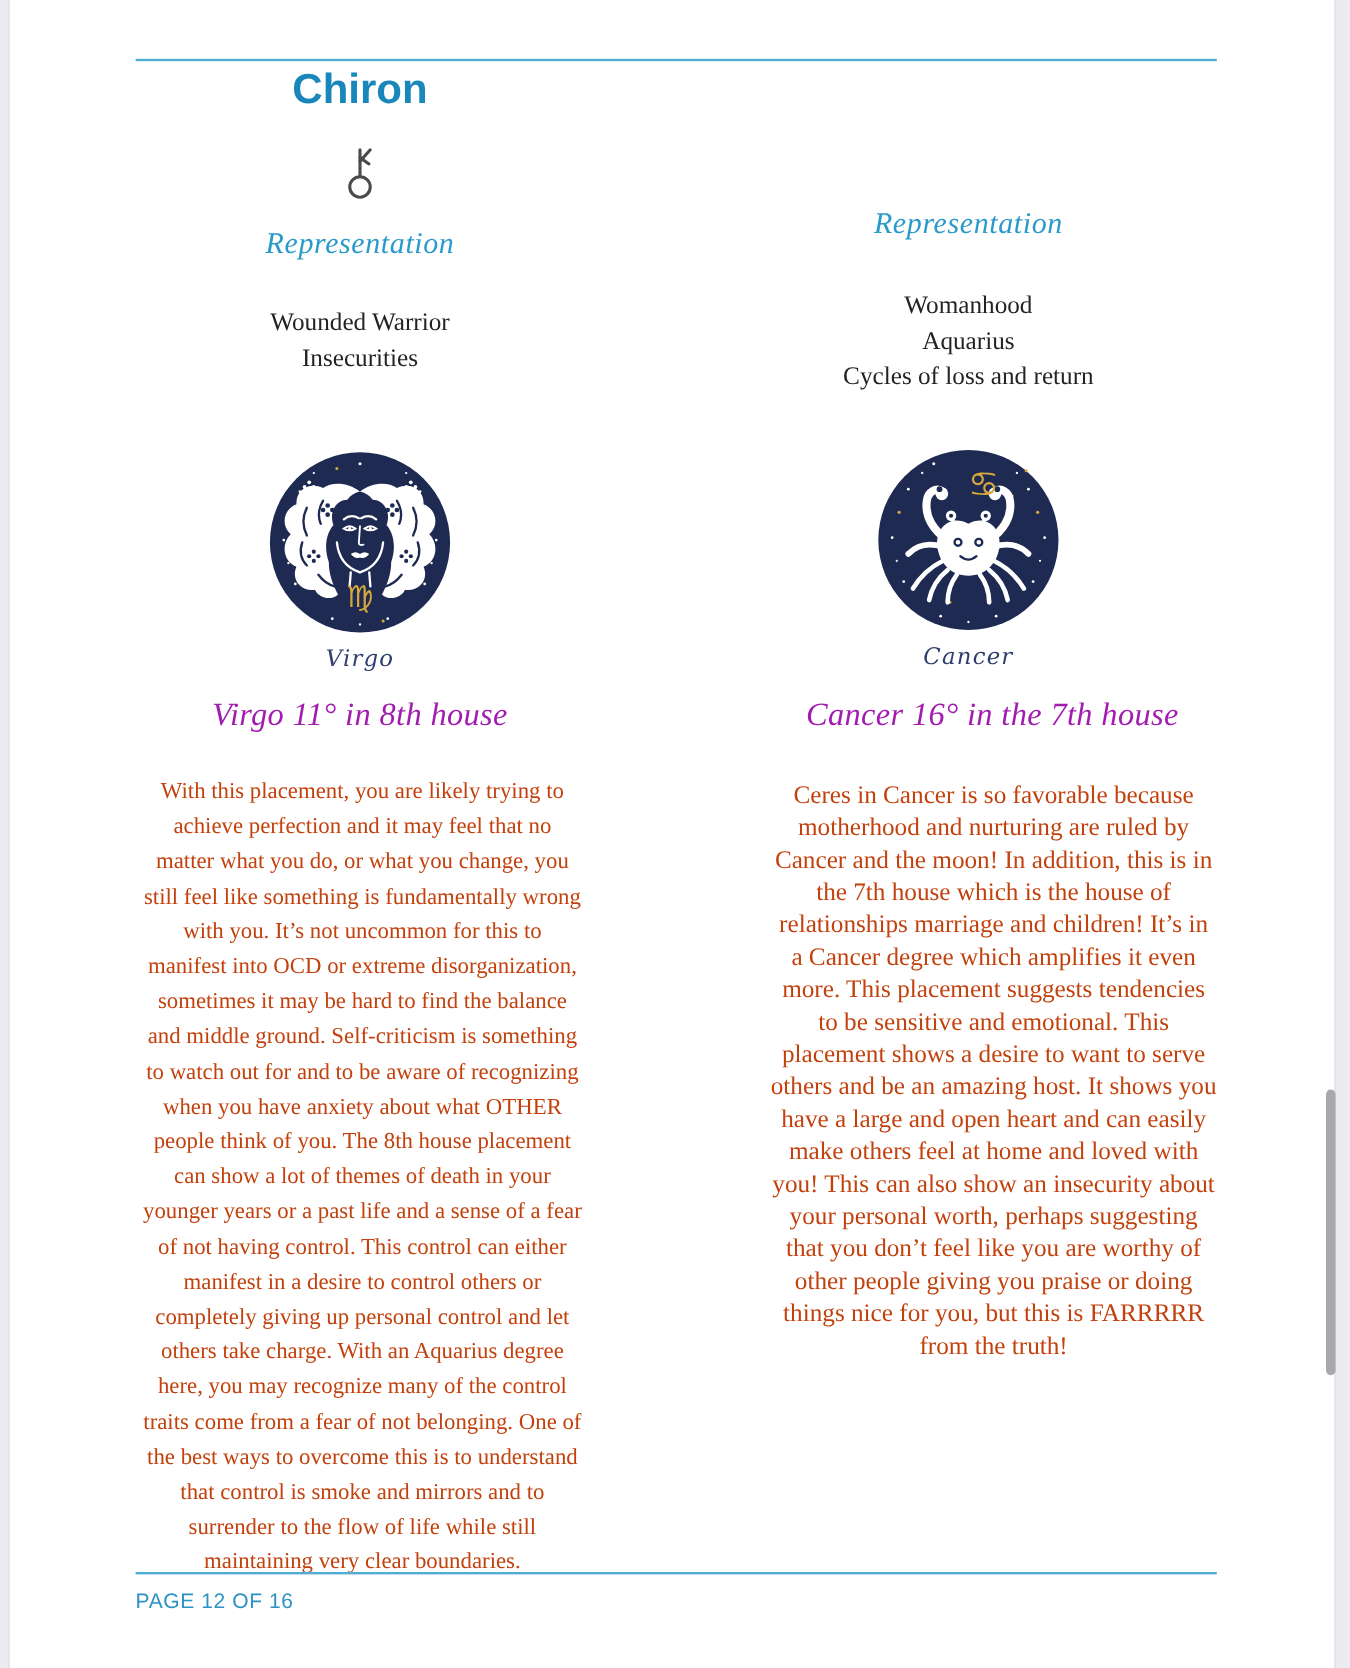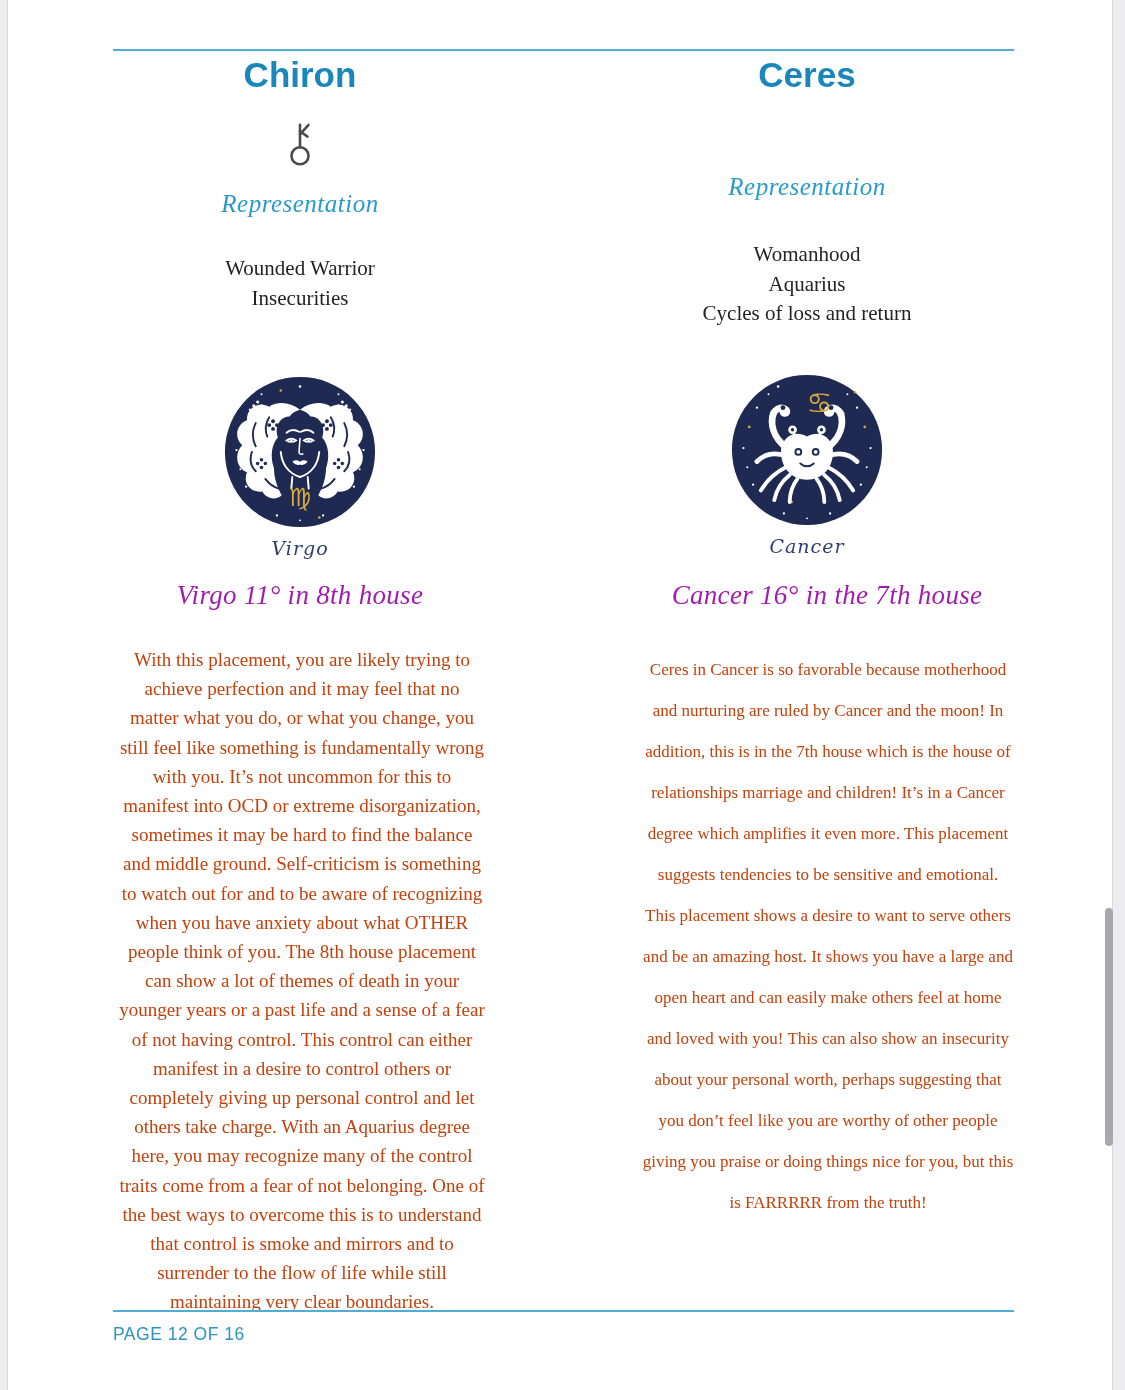--- a/index.html
+++ b/index.html
@@ -60,21 +60,21 @@
   .col-right .placement-heading { left:20px; right:-20px; }
   .body-text {
     text-align:left; color:#c2410c;
   }
   .col-left .body-text {
     top:645px; left:10px; right:auto; width:368px;
     font-size:19px; line-height:29.2px;
   }
   .col-right .body-text {
     top:649px; left:34px; right:auto; width:372px;
-    font-size:17px; line-height:41px;
+    font-size:21px; line-height:27px;
   }
 
   .footer-label {
     position:absolute; left:105px; width:901px; top:1324px;
     text-align:left;
     font-family:"Liberation Sans", sans-serif;
     font-size:17.5px; color:#2d93c5; letter-spacing:0.5px;
   }
 
   .scrollbar-thumb {
@@ -201,21 +201,20 @@
       </svg>
       <div class="badge-caption">Virgo</div>
     </div>
 
     <div class="placement-heading">Virgo 11° in 8th house</div>
 
     <div class="body-text">With this placement, you are likely trying to achieve perfection and it may feel that no matter what you do, or what you change, you still feel like something is fundamentally wrong with you. It’s not uncommon for this to manifest into OCD or extreme disorganization, sometimes it may be hard to find the balance and middle ground. Self-criticism is something to watch out for and to be aware of recognizing when you have anxiety about what OTHER people think of you. The 8th house placement can show a lot of themes of death in your younger years or a past life and a sense of a fear of not having control. This control can either manifest in a desire to control others or completely giving up personal control and let others take charge. With an Aquarius degree here, you may recognize many of the control traits come from a fear of not belonging. One of the best ways to overcome this is to understand that control is smoke and mirrors and to surrender to the flow of life while still maintaining very clear boundaries.</div>
   </div>
 
   <div class="col col-right">
-    <div class="planet-title">Ceres</div>
 
     <div class="rep-heading">Representation</div>
 
     <div class="keywords">
       <div>Womanhood</div>
       <div>Aquarius</div>
       <div>Cycles of loss and return</div>
     </div>
 
     <div class="badge-wrap">

